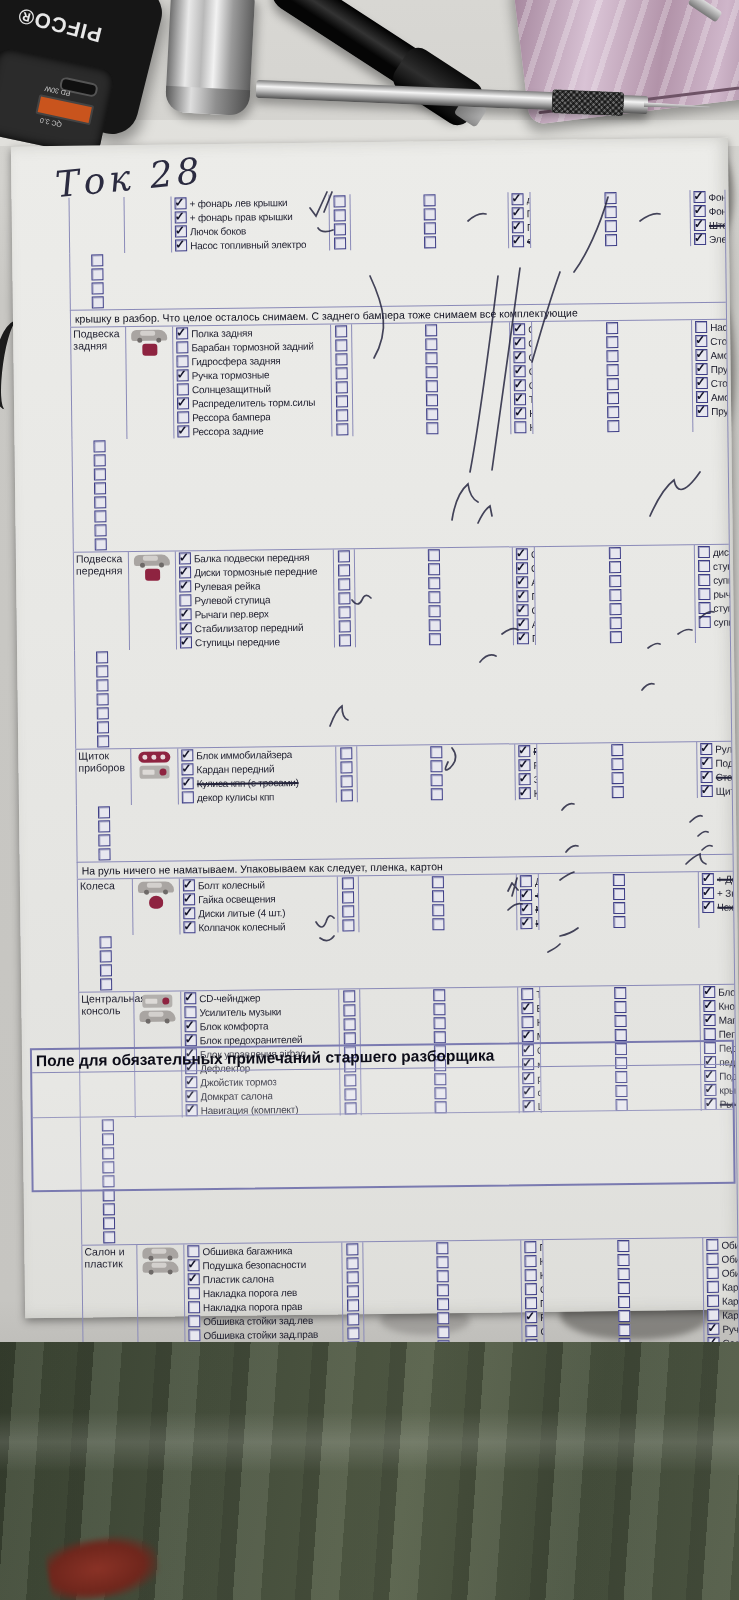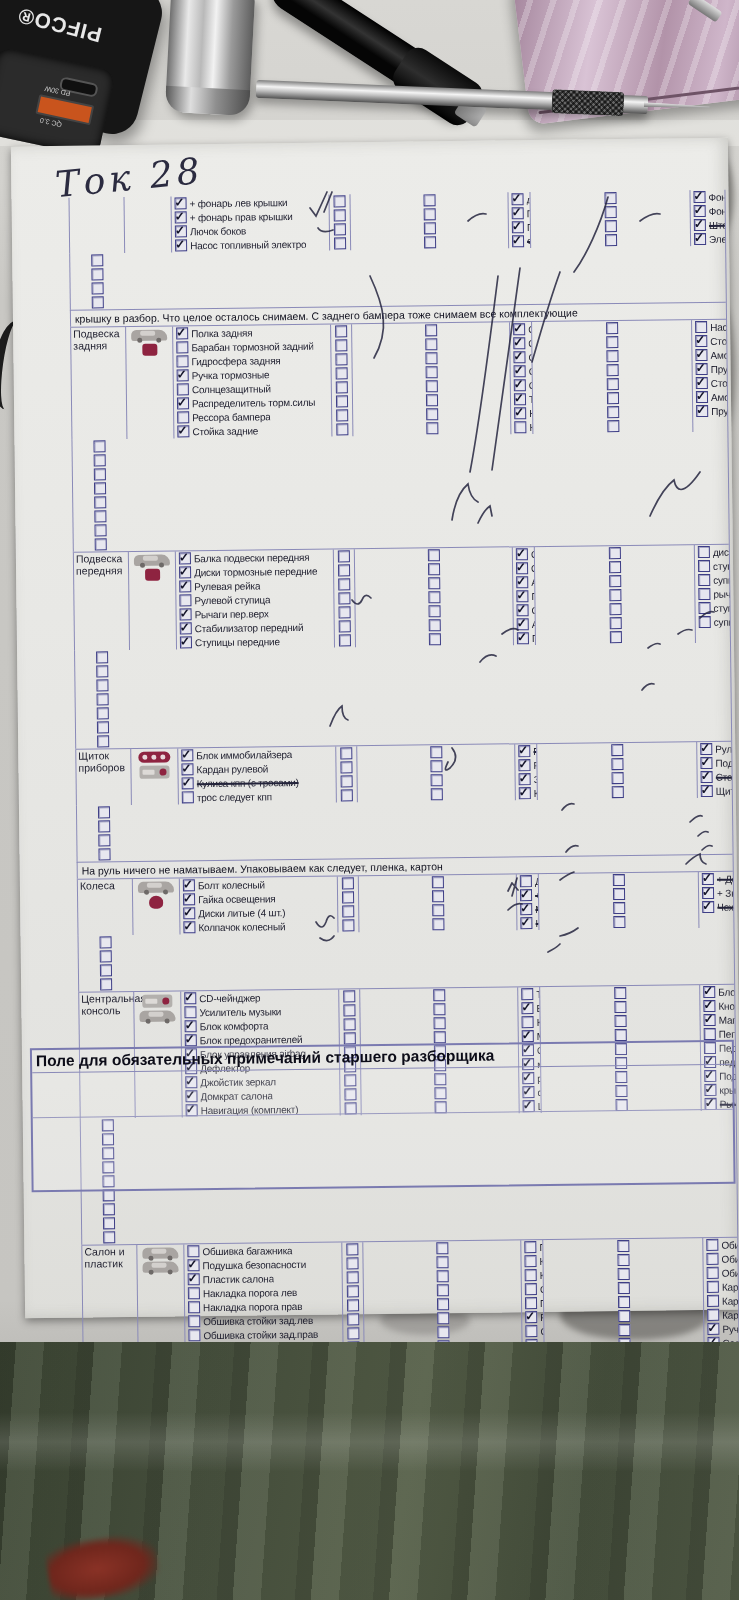--- a/index.html
+++ b/index.html
@@ -299,21 +299,21 @@
           <div class="irow">
             <div class="cb ck"></div>
             <span class="ilab">Распределитель торм.силы</span>
           </div>
           <div class="irow">
             <div class="cb"></div>
             <span class="ilab">Рессора бампера</span>
           </div>
           <div class="irow">
             <div class="cb ck"></div>
-            <span class="ilab">Стойка задние</span>
+            <span class="ilab">Рессора задние</span>
           </div>
         </div>
         <div class="cell">
           <div class="lrow">
             <div class="cb"></div>
           </div>
           <div class="lrow">
             <div class="cb"></div>
           </div>
           <div class="lrow">
@@ -669,29 +669,29 @@
           <div class="igauges"></div>
           <div class="iradio"></div>
         </div>
         <div class="cell">
           <div class="irow">
             <div class="cb ck"></div>
             <span class="ilab">Блок иммобилайзера</span>
           </div>
           <div class="irow">
             <div class="cb ck"></div>
-            <span class="ilab">Кардан рулевой</span>
+            <span class="ilab">Кардан передний</span>
           </div>
           <div class="irow">
             <div class="cb ck"></div>
             <span class="ilab s">Кулиса кпп (с тросами)</span>
           </div>
           <div class="irow">
             <div class="cb"></div>
-            <span class="ilab">трос следует кпп</span>
+            <span class="ilab">декор кулисы кпп</span>
           </div>
         </div>
         <div class="cell">
           <div class="lrow">
             <div class="cb"></div>
           </div>
           <div class="lrow">
             <div class="cb"></div>
           </div>
           <div class="lrow">
@@ -920,21 +920,21 @@
           <div class="irow">
             <div class="cb ck"></div>
             <span class="ilab">Блок управления airbag</span>
           </div>
           <div class="irow">
             <div class="cb ck"></div>
             <span class="ilab">Дефлектор</span>
           </div>
           <div class="irow">
             <div class="cb ck"></div>
-            <span class="ilab">Джойстик зеркал</span>
+            <span class="ilab">Джойстик тормоз</span>
           </div>
           <div class="irow">
             <div class="cb ck"></div>
             <span class="ilab">Домкрат салона</span>
           </div>
           <div class="irow">
             <div class="cb ck"></div>
             <span class="ilab">Навигация (комплект)</span>
           </div>
         </div>

